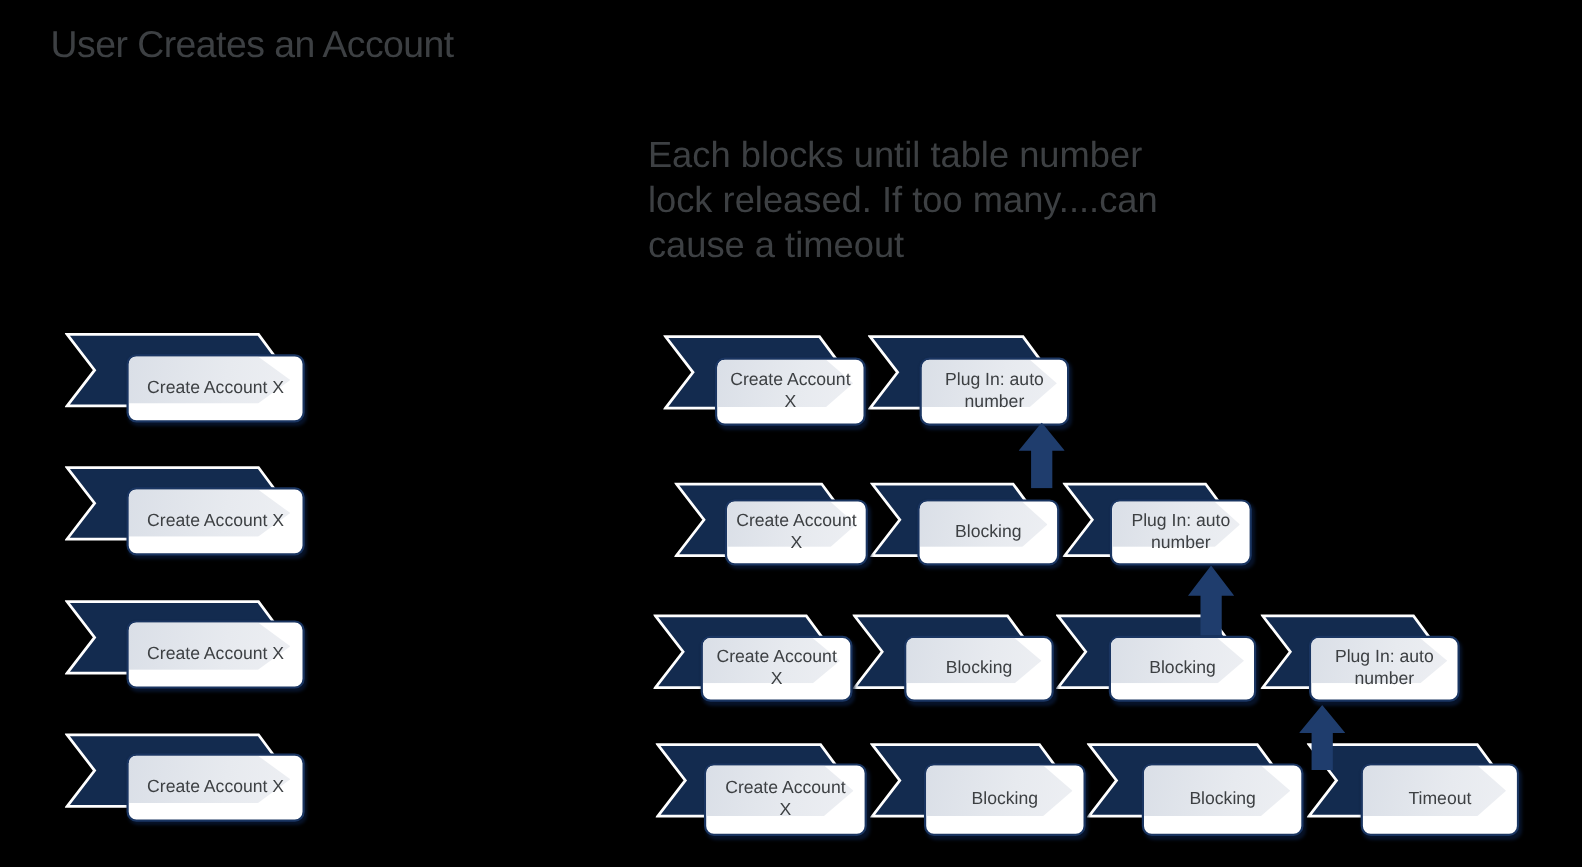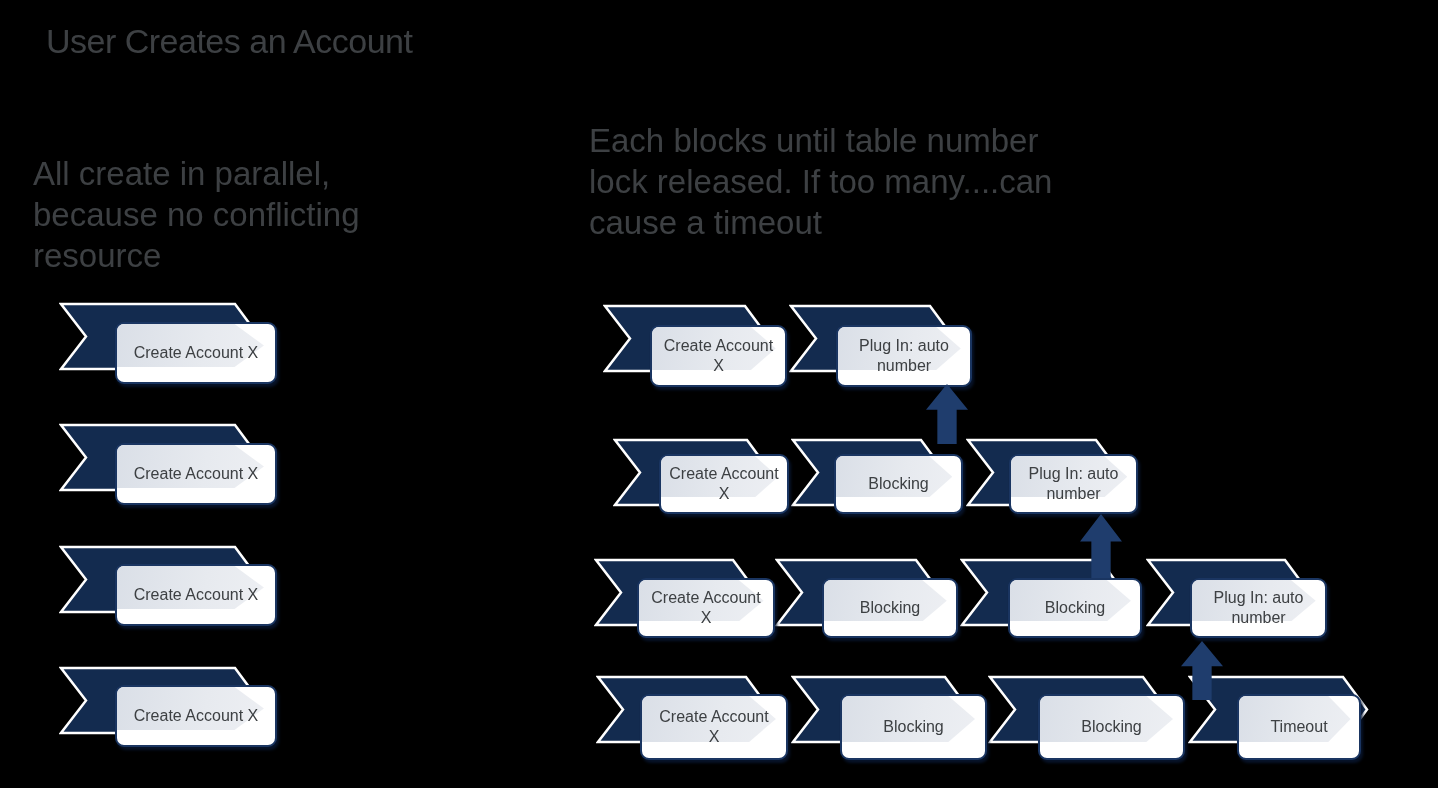--- a/index.html
+++ b/index.html
@@ -54,21 +54,20 @@
     position:absolute; width:42px; z-index:3;
     background:#1f3d6d;
     clip-path:polygon(50% 0, 100% 43%, 73% 43%, 73% 100%, 27% 100%, 27% 43%, 0 43%);
   }
 </style>
 </head>
 <body>
 
 <div id="stage">
   <div id="title">User Creates an Account</div>
-  <div id="note-parallel" class="note">All create in parallel, because no conflicting resource</div>
   <div id="note-blocking" class="note">Each blocks until table number lock released. If too many....can cause a timeout</div>
   <div id="shapes">
       <svg class="banner-svg" style="left:59px;top:302px;position:absolute" width="204" height="69">
         <polygon points="2,2 176,2 200,34.5 176,67 2,67 27,34.5" fill="#132b4f" stroke="#ffffff" stroke-width="2.5"></polygon>
       </svg>
       <div class="step-box col-unit" style="left:115px;top:322px;width:162px;height:62px">
         <div class="step-accent"></div>
         <div class="step-label">Create Account X</div>
       </div>
       <svg class="banner-svg" style="left:59px;top:423px;position:absolute" width="204" height="69">
@@ -172,21 +171,21 @@
       <svg class="banner-svg" style="left:988px;top:675px;position:absolute" width="183" height="69">
         <polygon points="2,2 155,2 179,34.5 155,67 2,67 27,34.5" fill="#132b4f" stroke="#ffffff" stroke-width="2.5"></polygon>
       </svg>
       <div class="step-box row-unit" style="left:1038px;top:694px;width:147px;height:66px">
         <div class="step-accent"></div>
         <div class="step-label">Blocking</div>
       </div>
       <svg class="banner-svg" style="left:1188px;top:675px;position:absolute" width="183" height="69">
         <polygon points="2,2 155,2 179,34.5 155,67 2,67 27,34.5" fill="#132b4f" stroke="#ffffff" stroke-width="2.5"></polygon>
       </svg>
-      <div class="step-box row-unit" style="left:1237px;top:694px;width:124px;height:66px">
+      <div class="step-box row-unit" style="left:1237px;top:694px;width:144px;height:66px">
         <div class="step-accent"></div>
         <div class="step-label">Timeout</div>
       </div>
       <div class="arrow-up" style="left:926px;top:384px;height:60px"></div>
       <div class="arrow-up" style="left:1080px;top:514px;height:64px"></div>
       <div class="arrow-up" style="left:1181px;top:641px;height:59px"></div>
     </div>
 </div>
 
 </body></html>

